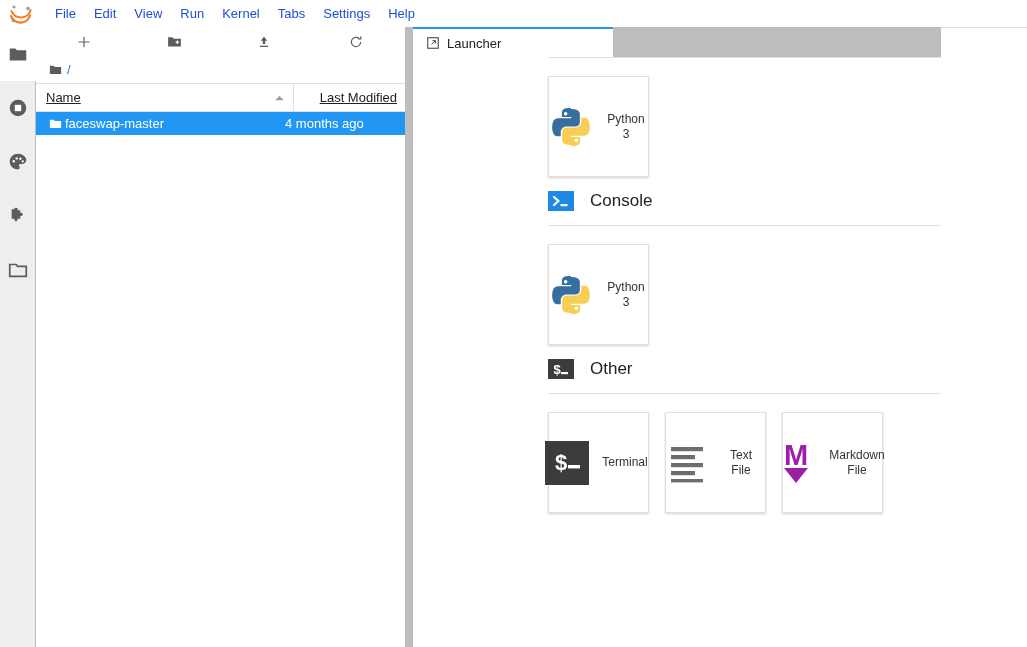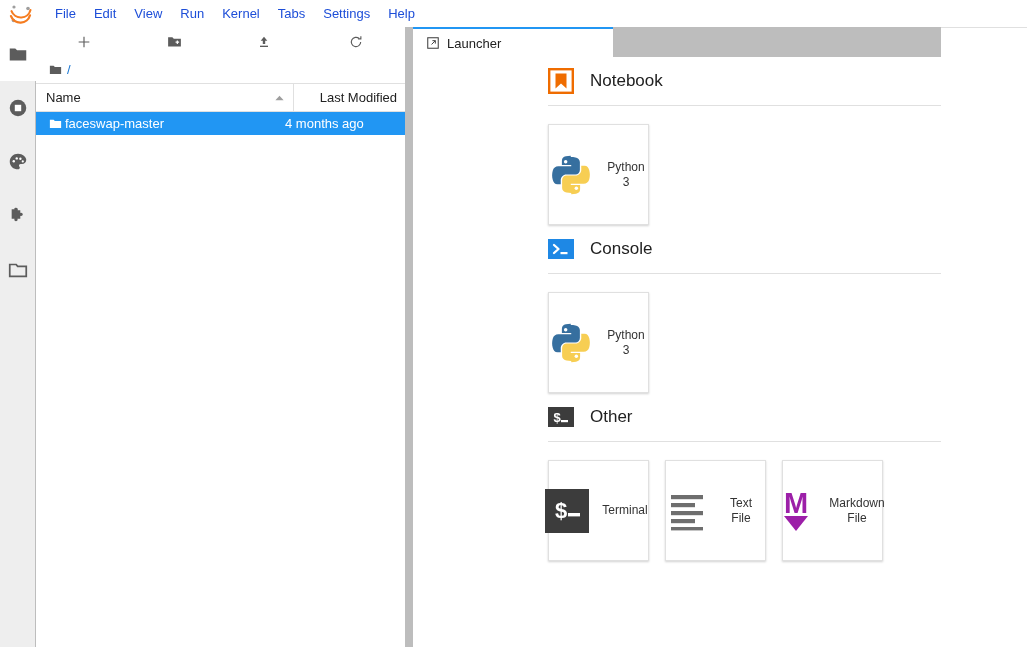--- a/index.html
+++ b/index.html
@@ -119,20 +119,21 @@
   .fb-header {
     display: flex;
     align-items: center;
     height: 27px;
     border-top: 1px solid #e0e0e0;
     border-bottom: 1px solid #e0e0e0;
     background: #ffffff;
     font-size: 13px;
     color: #212121;
     user-select: none;
+    text-decoration: underline;
   }
   .fb-h-name {
     flex: 1;
     padding-left: 10px;
     display: flex; align-items: center;
     height: 100%;
     cursor: pointer;
     box-sizing: border-box;
   }
   .fb-sortarrow { margin-left: auto; margin-right: 8px; color: #757575; }
@@ -384,29 +385,20 @@
             <path d="M9.5 14.5L16 8M11 8h5v5" fill="none" stroke="#424242" stroke-width="1.7"></path>
           </svg>
         </span>
         <span>Launcher</span>
       </div>
     </div>
 
     <div class="launcher">
 
       <div class="section">
-        <div class="section-head">
-          <span class="sec-icon">
-            <svg width="26" height="26" viewBox="0 0 26 26">
-              <rect x="1.2" y="1.2" width="23.6" height="23.6" fill="none" stroke="#ef6c00" stroke-width="2.4"></rect>
-              <path d="M7.5 5.5h11v15l-5.5-5-5.5 5z" fill="#ef6c00"></path>
-            </svg>
-          </span>
-          <span class="section-title">Notebook</span>
-        </div>
         <div class="section-rule"></div>
         <div class="card-row">
           <div class="card">
             <span class="card-icon">
               <svg width="46" height="46" viewBox="0 0 100 100">
                 <path d="M49.5 8c-8 0-14.5 1.5-17 4.3-2 2.2-2.3 5.2-2.3 9.5v6.4h20.3v2.6H22.2c-5.6 0-10.4 3.4-11.9 9.8-1.7 7.4-1.8 12 0 19.7 1.4 5.7 4.6 9.8 10.2 9.8h7.2v-9.4c0-6.4 5.5-12 12-12h20c5.3 0 9.6-4.4 9.6-9.8V21.8c0-5.2-4.4-9.1-9.6-10-3.3-.6-6.8-.9-10.2-.9z" fill="#366f9f"></path>
                 <circle cx="38.4" cy="21.2" r="3.8" fill="#ffffff"></circle>
                 <path d="M50.5 92c8 0 14.5-1.5 17-4.3 2-2.2 2.3-5.2 2.3-9.5v-6.4H49.5v-2.6h28.3c5.6 0 10.4-3.4 11.9-9.8 1.7-7.4 1.8-12 0-19.7-1.4-5.7-4.6-9.8-10.2-9.8h-7.2v9.4c0 6.4-5.5 12-12 12h-20c-5.3 0-9.6 4.4-9.6 9.8v16.9c0 5.2 4.4 9.1 9.6 10 3.3.6 6.8.9 10.2.9z" fill="#f7ce53"></path>
                 <circle cx="61.6" cy="78.8" r="3.8" fill="#ffffff"></circle>
               </svg>

